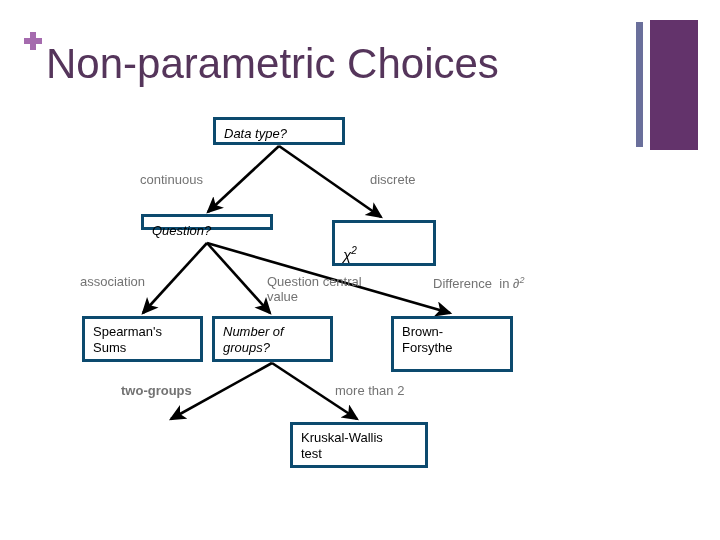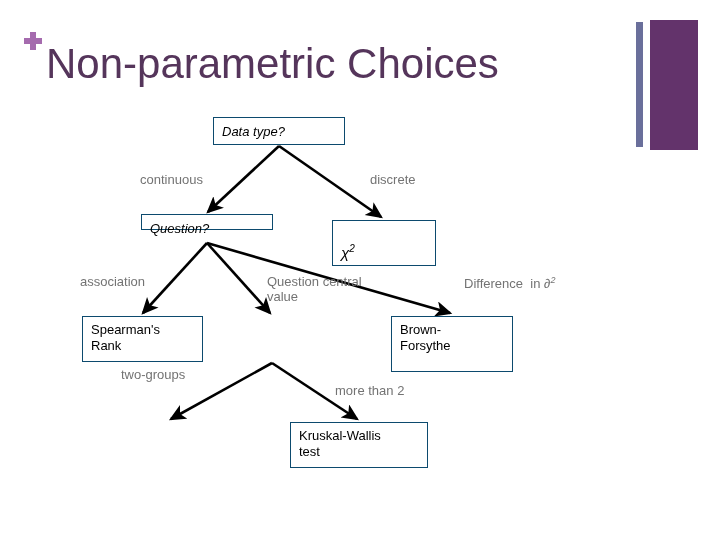--- a/index.html
+++ b/index.html
@@ -86,21 +86,21 @@
     position: absolute;
     left: 0; top: 0;
     width: 720px;
     height: 540px;
     pointer-events: none;
   }
 
   .node {
     position: absolute;
     box-sizing: border-box;
-    border: 1px solid #0c4a6e;
+    border: 3px solid #0c4a6e;
     background: transparent;
     color: #000000;
     font-size: 13px;
     line-height: 16px;
     padding: 5px 0 0 8px;
     white-space: pre-line;
   }
   .node.italic { font-style: italic; }
   .node.one-line { padding-top: 6px; }
 
@@ -161,39 +161,41 @@
 
     <div class="node italic one-line" style="left:213px;top:117px;width:132px;height:28px;">Data type?</div>
 
     <div class="node italic one-line" style="left:141px;top:214px;width:132px;height:16px;">Question?</div>
 
     <div class="node one-line" style="left:332px;top:220px;width:104px;height:46px;padding-top:4px;font-style:italic;">
       <span class="chi">χ<sup>2</sup></span>
     </div>
 
     <div class="node" style="left:82px;top:316px;width:121px;height:46px;">Spearman's
-Rank</div>
-
+Sums</div>
+
+    <div class="node italic" style="left:212px;top:316px;width:121px;height:46px;">Number of
+groups?</div>
 
     <div class="node" style="left:391px;top:316px;width:122px;height:56px;">Brown-
 Forsythe</div>
 
 
     <div class="node" style="left:290px;top:422px;width:138px;height:46px;">Kruskal-Wallis
 test</div>
 
     <div class="edge-label" style="left:140px;top:172px;">continuous</div>
 
     <div class="edge-label" style="left:370px;top:172px;">discrete</div>
 
     <div class="edge-label" style="left:80px;top:274px;">association</div>
 
     <div class="edge-label" style="left:267px;top:274px;">Question central
 value</div>
 
-    <div class="edge-label" style="left:464px;top:273px;">Difference&nbsp; in <span class="partial">∂<sup>2</sup></span></div>
-
-    <div class="edge-label" style="left:121px;top:367px;">two-groups</div>
+    <div class="edge-label" style="left:433px;top:273px;">Difference&nbsp; in <span class="partial">∂<sup>2</sup></span></div>
+
+    <div class="edge-label" style="left:121px;top:383px;font-weight:bold;">two-groups</div>
 
     <div class="edge-label" style="left:335px;top:383px;">more than 2</div>
 
   </div>
 </div>
 
 </body></html>

